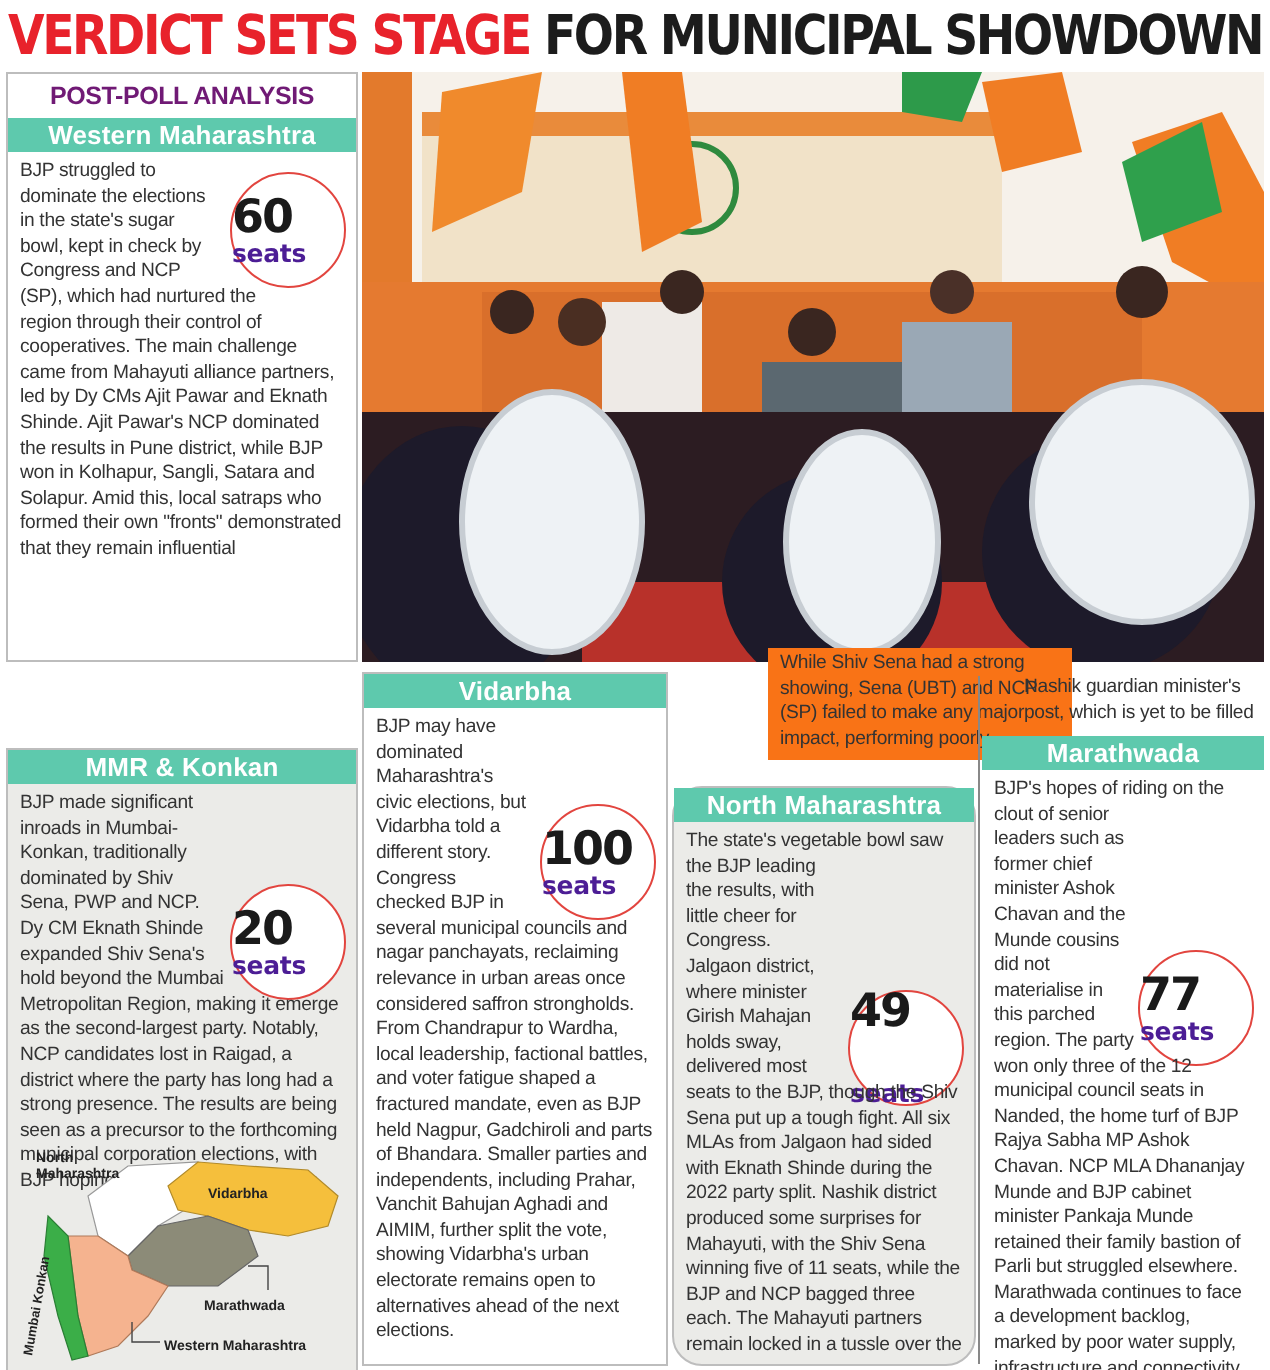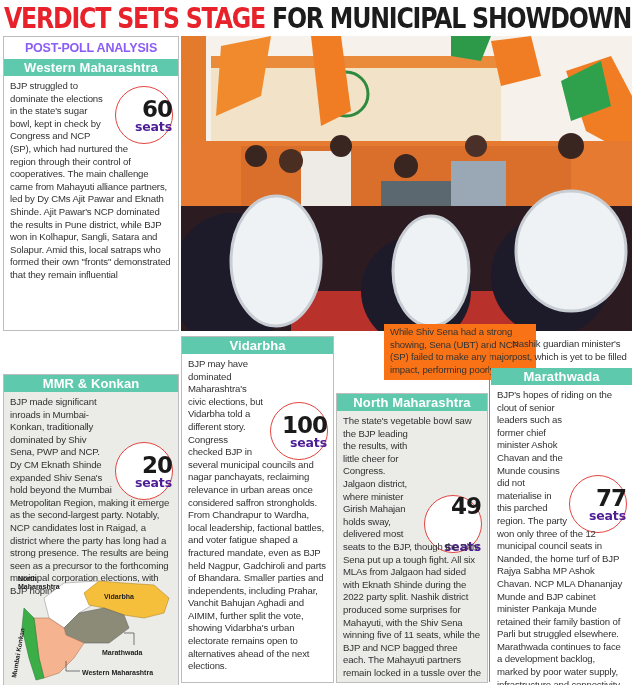--- a/index.html
+++ b/index.html
@@ -14,35 +14,35 @@
     font-size: 27.5px; letter-spacing: -1.4px; white-space: nowrap;
     transform: scaleX(0.86); transform-origin: left center; line-height: 32px;
   }
   .headline .red { color: #e8222b; }
   .headline .black { color: #1c1c1c; }
   .panel {
     position: absolute; border: 1px solid #bdbdbd; background: #ffffff;
   }
   .panel.grey { background: #ebebe8; }
   .kicker {
-    font-weight: bold; font-size: 12.5px; text-align: center; color: #8b5cf6;
+    font-weight: bold; font-size: 12.5px; text-align: center; color: #701a75;
     padding-top: 4px; height: 22px; letter-spacing: -0.2px;
   }
   .band {
     background: #5ec9ad; color: #ffffff; font-weight: bold; font-size: 13px;
     text-align: center; height: 17px; line-height: 17px; letter-spacing: 0.1px;
   }
   .body-text {
     font-size: 9.6px; line-height: 12.6px; color: #333; padding: 4px 5px 0 6px;
     letter-spacing: -0.15px;
   }
   .circle {
     float: right; width: 58px; height: 58px; border: 1.6px solid #e2453f;
     border-radius: 50%; background: #fff; text-align: center;
-    display: flex; flex-direction: column; align-items: flex-end; justify-content: center;
+    display: flex; flex-direction: column; align-items: flex-start; justify-content: center;
     shape-outside: circle(50%); margin: 4px 0 2px 6px;
   }
   .circle .num { font-family: "DejaVu Sans", sans-serif; font-weight: bold; font-size: 23px; line-height: 22px; color: #1a1a1a; letter-spacing: -1px; }
   .circle .unit { font-family: "DejaVu Sans", sans-serif; font-weight: bold; font-size: 12.5px; line-height: 13px; color: #4c1d95; }
   .photo {
     position: absolute; left: 181px; top: 36px; width: 451px; height: 295px; overflow: hidden;
     background: linear-gradient(180deg, #f7f4ef 0%, #f3e6d6 35%, #e98a34 55%, #8a3c1e 78%, #2a1c20 100%);
   }
   .map { position: absolute; left: 4px; top: 573px; width: 174px; height: 110px; }
 </style>
@@ -138,21 +138,21 @@
       <div class="unit">seats</div>
     </div>
     <span>BJP may have dominated Maharashtra's civic elections, but Vidarbha told a different story. Congress checked BJP in several municipal councils and nagar panchayats, reclaiming relevance in urban areas once considered saffron strongholds. From Chandrapur to Wardha, local leadership, factional battles, and voter fatigue shaped a fractured mandate, even as BJP held Nagpur, Gadchiroli and parts of Bhandara. Smaller parties and independents, including Prahar, Vanchit Bahujan Aghadi and AIMIM, further split the vote, showing Vidarbha's urban electorate remains open to alternatives ahead of the next elections.</span>
   </div>
 </div>
 
 <div style="position:absolute; left:336px; top:324px; width:152px; height:56px; background:#f97316;margin-left:48px;">
   <div class="body-text" style="padding-top:2px;">While Shiv Sena had a strong showing, Sena (UBT) and NCP (SP) failed to make any major impact, performing poorly</div>
 </div>
 
-<div class="panel grey" style="left:336px; top:393px; width:152px; height:290px;">
+<div class="panel grey" style="left:336px; top:393px; width:152px; height:290px;border-radius:15px;">
   <div class="band">North Maharashtra</div>
   <div class="body-text">
     <div class="circle" style="margin-top:80px;gap:23px;">
       <div class="num">49</div>
       <div class="unit">seats</div>
     </div>
     <span>The state's vegetable bowl saw the BJP leading the results, with little cheer for Congress. Jalgaon district, where minister Girish Mahajan holds sway, delivered most seats to the BJP, though the Shiv Sena put up a tough fight. All six MLAs from Jalgaon had sided with Eknath Shinde during the 2022 party split. Nashik district produced some surprises for Mahayuti, with the Shiv Sena winning five of 11 seats, while the BJP and NCP bagged three each. The Mahayuti partners remain locked in a tussle over the</span>
   </div>
 </div>
 

